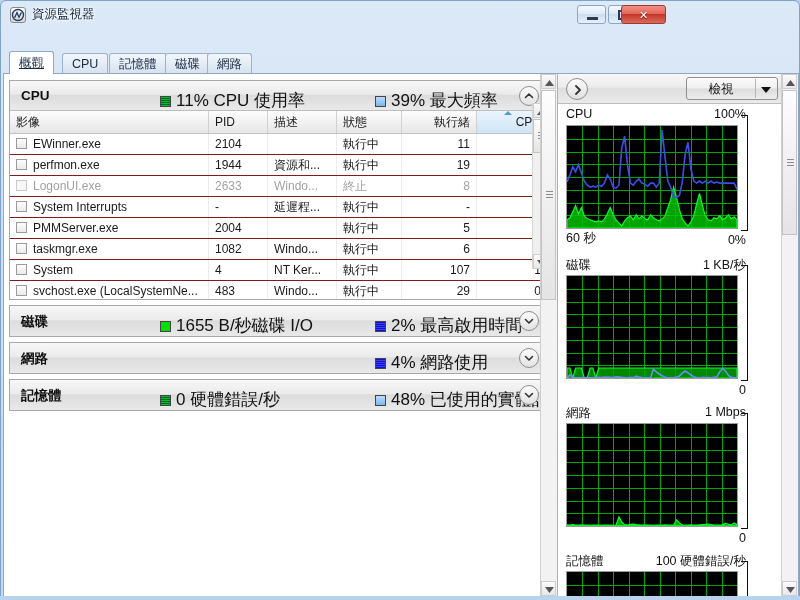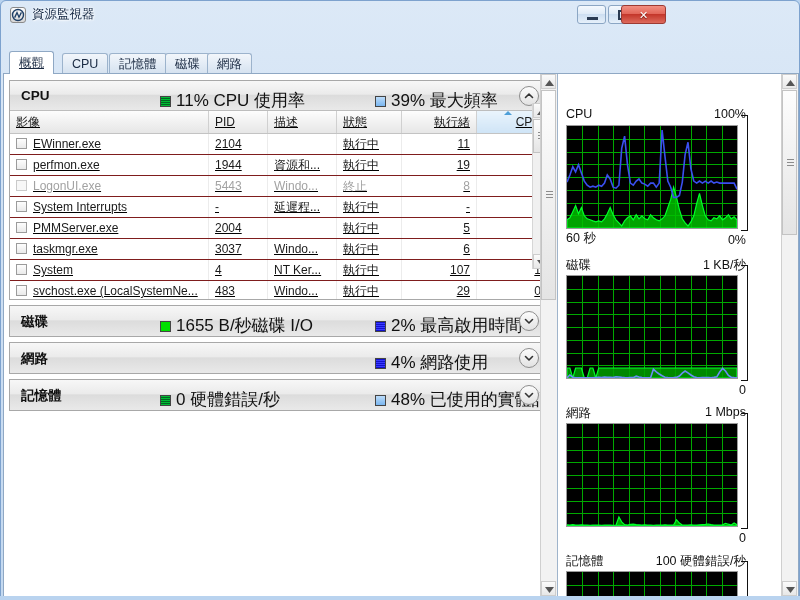--- a/index.html
+++ b/index.html
@@ -136,21 +136,21 @@
     border-radius:50%;
     border:1px solid #8d8d8d;
     background:linear-gradient(180deg,#fcfcfc,#e2e2e2);
     box-sizing:border-box;cursor:default;
   }
   .chev svg{position:absolute;left:3px;top:3px;}
   
   #cpu-section{top:6px;height:220px;}
   #table-wrap{
     position:absolute;left:0;top:30px;width:538px;height:188px;
-    overflow:hidden;background:#fff;text-decoration:underline;
+    overflow:hidden;background:#fff;
   }
   table.proc{
     border-collapse:collapse;width:524px;table-layout:fixed;
     font-size:12px;color:#1a1a1a;
   }
   table.proc th{
     height:22px;
     font-weight:normal;font-size:12px;color:#1a1a1a;
     background:linear-gradient(180deg,#fdfdfd 0%,#f1f1f1 50%,#e6e6e6 100%);
     border-right:1px solid #d0d0d0;
@@ -357,21 +357,21 @@
                   <td style="width: 186px;"><span class="cbox"></span>perfmon.exe</td>
                   <td style="width: 46px;">1944</td>
                   <td style="width: 56px;">資源和...</td>
                   <td style="width: 52px;">執行中</td>
                   <td class="num" style="width: 62px;">19</td>
                   <td class="num" style="width: 58px;">2</td>
                   <td class="num" style="width: 64px;">1.28</td>
                 </tr>
                 <tr class="dim">
                   <td style="width: 186px;"><span class="cbox"></span>LogonUI.exe</td>
-                  <td style="width: 46px;">5443</td>
+                  <td style="width: 46px;">2633</td>
                   <td style="width: 56px;">Windo...</td>
                   <td style="width: 52px;">終止</td>
                   <td class="num" style="width: 62px;">8</td>
                   <td class="num" style="width: 58px;">2</td>
                   <td class="num" style="width: 64px;">0.04</td>
                 </tr>
                 <tr>
                   <td style="width: 186px;"><span class="cbox"></span>System Interrupts</td>
                   <td style="width: 46px;">-</td>
                   <td style="width: 56px;">延遲程...</td>
@@ -384,21 +384,21 @@
                   <td style="width: 186px;"><span class="cbox"></span>PMMServer.exe</td>
                   <td style="width: 46px;">2004</td>
                   <td style="width: 56px;"></td>
                   <td style="width: 52px;">執行中</td>
                   <td class="num" style="width: 62px;">5</td>
                   <td class="num" style="width: 58px;">1</td>
                   <td class="num" style="width: 64px;">1.19</td>
                 </tr>
                 <tr>
                   <td style="width: 186px;"><span class="cbox"></span>taskmgr.exe</td>
-                  <td style="width: 46px;">3037</td>
+                  <td style="width: 46px;">1082</td>
                   <td style="width: 56px;">Windo...</td>
                   <td style="width: 52px;">執行中</td>
                   <td class="num" style="width: 62px;">6</td>
                   <td class="num" style="width: 58px;">1</td>
                   <td class="num" style="width: 64px;">0.55</td>
                 </tr>
                 <tr>
                   <td style="width: 186px;"><span class="cbox"></span>System</td>
                   <td style="width: 46px;">4</td>
                   <td style="width: 56px;">NT Ker...</td>
@@ -497,20 +497,32 @@
         <div class="arrow down">
           <svg width="9" height="6" viewBox="0 0 9 6">
               <path d="M0 0 L9 0 L4.5 6 Z" fill="#555"></path>
             </svg>
         </div>
       </div>
     </div>
 
     <div id="rightpane">
 
+      <div id="right-toolbar">
+        <div id="collapse-right">
+          <svg width="14" height="14" viewBox="0 0 14 14">
+            <path d="M5 3 L9 7 L5 11" fill="none" stroke="#333" stroke-width="1.8" stroke-linecap="round" stroke-linejoin="round"></path>
+          </svg>
+        </div>
+        <div id="view-btn">
+          <div id="view-label">檢視</div>
+          <div id="view-split"></div>
+          <div id="view-arrow"></div>
+        </div>
+      </div>
 
       <div id="graphs">
           <div class="graph-block" style="top: 2px; height: 140px;">
             <div class="g-name">CPU</div>
             <div class="g-max">100%</div>
             <div class="plot" style="top: 18px; height: 104px;">
               <svg width="170" height="102" viewBox="0 0 170 102">
                 <line x1="15.5" x2="15.5" y1="0" y2="102" stroke="#00a800" stroke-width="1"></line>
                 <line x1="31.5" x2="31.5" y1="0" y2="102" stroke="#00a800" stroke-width="1"></line>
                 <line x1="46.5" x2="46.5" y1="0" y2="102" stroke="#00a800" stroke-width="1"></line>

